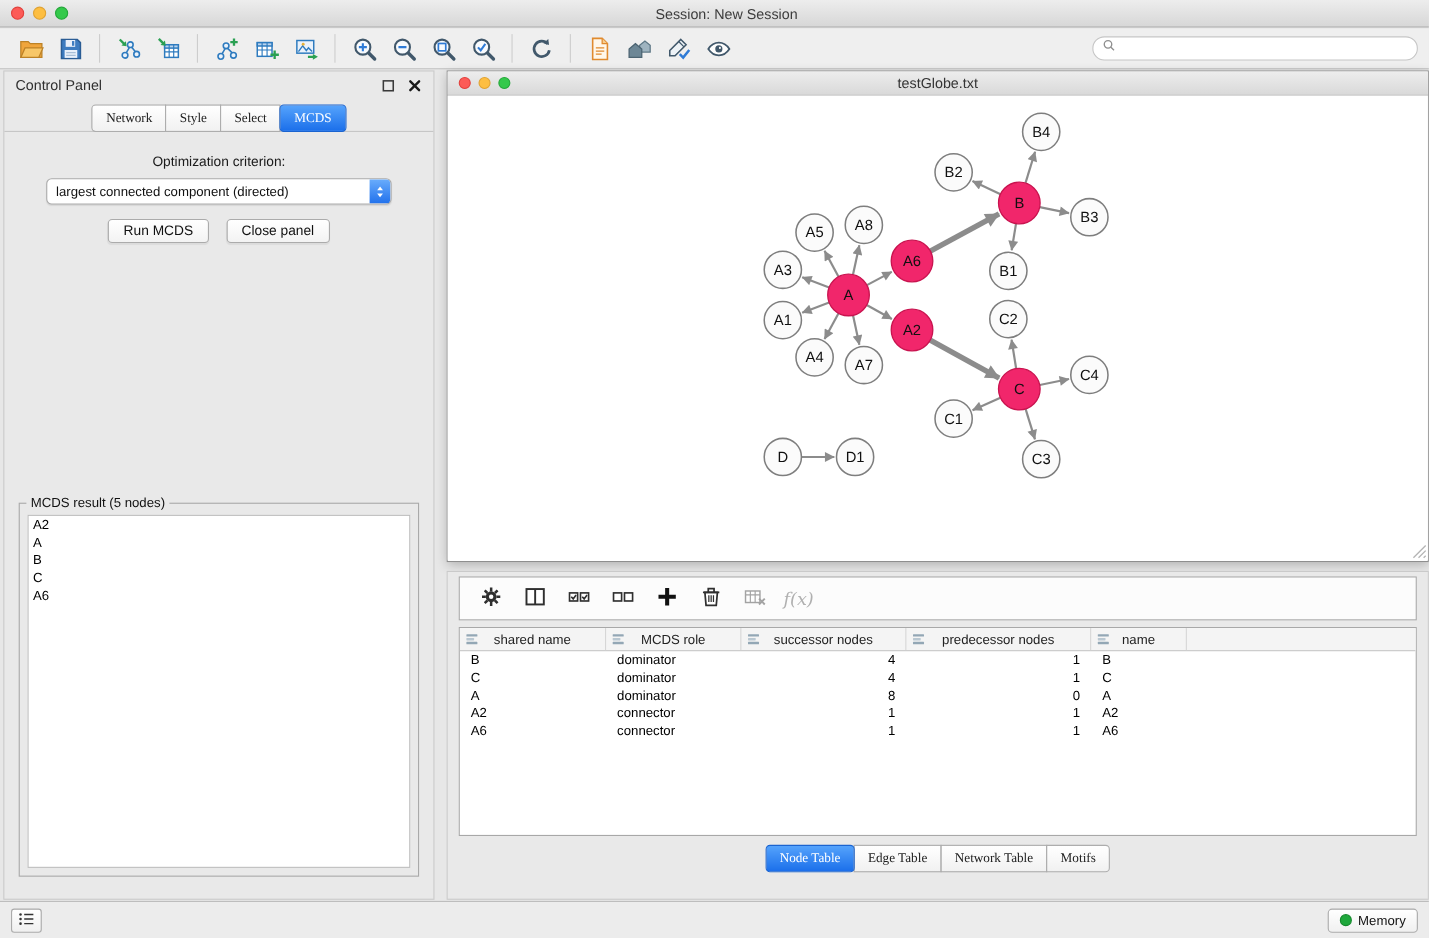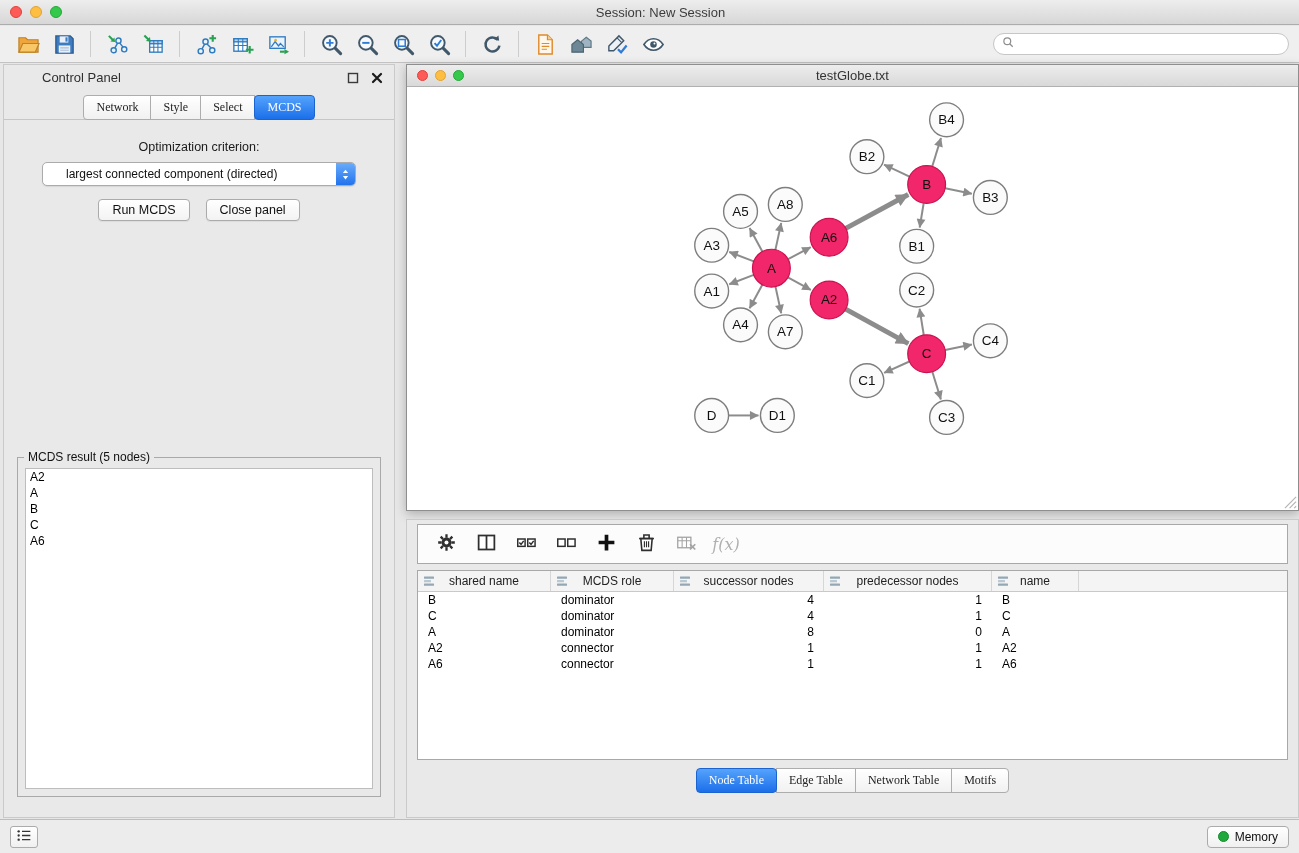--- a/index.html
+++ b/index.html
@@ -21,33 +21,33 @@
   .tb-btn{width:36px;height:30px;background:none;border:none;display:flex;align-items:center;justify-content:center;cursor:pointer;}
   .tb-btn svg{width:23px;height:23px;display:block;}
   .tb-sep{width:1px;height:26px;background:#CDCDCD;margin:0 8px;}
   .search{margin-left:auto;width:296px;height:22px;border:1px solid #C6C6C6;border-radius:12px;background:#fff;display:flex;align-items:center;padding:0 8px;gap:5px;}
   .search svg{width:13px;height:13px;flex:0 0 auto;}
   .search input{border:none;outline:none;flex:1;font-size:12px;background:transparent;font-family:inherit;}
 
   
   .control-panel{position:absolute;left:3px;top:64px;width:392px;height:754px;background:#E9E9E9;border:1px solid #CACACA;}
   .panel-header{height:25px;display:flex;align-items:center;padding:0 10px;}
-  .panel-title{font-size:13px;color:#2F2F2F;margin-left:28px;}
+  .panel-title{font-size:13px;color:#2F2F2F;}
   .ph-icons{margin-left:auto;display:flex;gap:10px;align-items:center;}
   .ph-icons .ph-ic{width:14px;height:14px;display:flex;cursor:pointer;}
   .ph-icons svg{width:14px;height:14px;}
   .cp-tabs{display:flex;justify-content:center;margin-top:5px;position:relative;}
   .seg-tab{font-size:12px;padding:4px 12px;background:linear-gradient(#FFFFFF,#F1F1F1);border:1px solid #ADADAD;margin-left:-1px;color:#222;cursor:pointer;white-space:nowrap;font-family:Liberation Serif, serif;}
   .seg-tab:first-child{border-radius:4px 0 0 4px;margin-left:0;}
   .seg-tab:last-child{border-radius:0 4px 4px 0;}
   .seg-tab.active{background:linear-gradient(#55A3FC,#1B6FEA);border-color:#1B64D0;color:#fff;border-radius:4px;position:relative;z-index:1;}
   .cp-rule{height:1px;background:#C6C6C6;margin-top:-1px;}
   .cp-label{margin-top:20px;text-align:center;font-size:12.5px;color:#1A1A1A;}
   .dropdown{width:314px;height:24px;margin:8px auto 0;background:#fff;border:1px solid #ABABAB;border-radius:5px;display:flex;align-items:center;overflow:hidden;cursor:pointer;box-shadow:0 1px 1px rgba(0,0,0,0.08);}
-  .dd-text{flex:1;font-size:12px;padding:0 23px;color:#111;white-space:nowrap;}
+  .dd-text{flex:1;font-size:12px;padding:0 8px;color:#111;white-space:nowrap;}
   .dd-cap{width:19px;align-self:stretch;background:linear-gradient(#69ACFC,#2272EC);display:flex;align-items:center;justify-content:center;}
   .dd-cap svg{width:9px;height:15px;}
   .cp-buttons{display:flex;justify-content:center;gap:16px;margin-top:13px;}
   .btn{font-size:12.5px;height:22px;padding:0 13px;background:linear-gradient(#FFFFFF,#F3F3F3);border:1px solid #ABABAB;border-radius:4px;color:#111;cursor:pointer;box-shadow:0 1px 1px rgba(0,0,0,0.06);font-family:inherit;}
   .result-group{position:absolute;left:13px;right:13px;top:392px;bottom:20px;border:1px solid #A9A9A9;}
   .rg-legend{position:absolute;top:-8px;left:6px;background:#E9E9E9;padding:0 4px;font-size:12px;color:#111;}
   .result-list{position:absolute;inset:10px 7px 7px 7px;background:#fff;border:1px solid #BDBDBD;overflow:auto;}
   .result-item{font-size:12px;line-height:16px;padding:0 4px;color:#000;}
 
   

